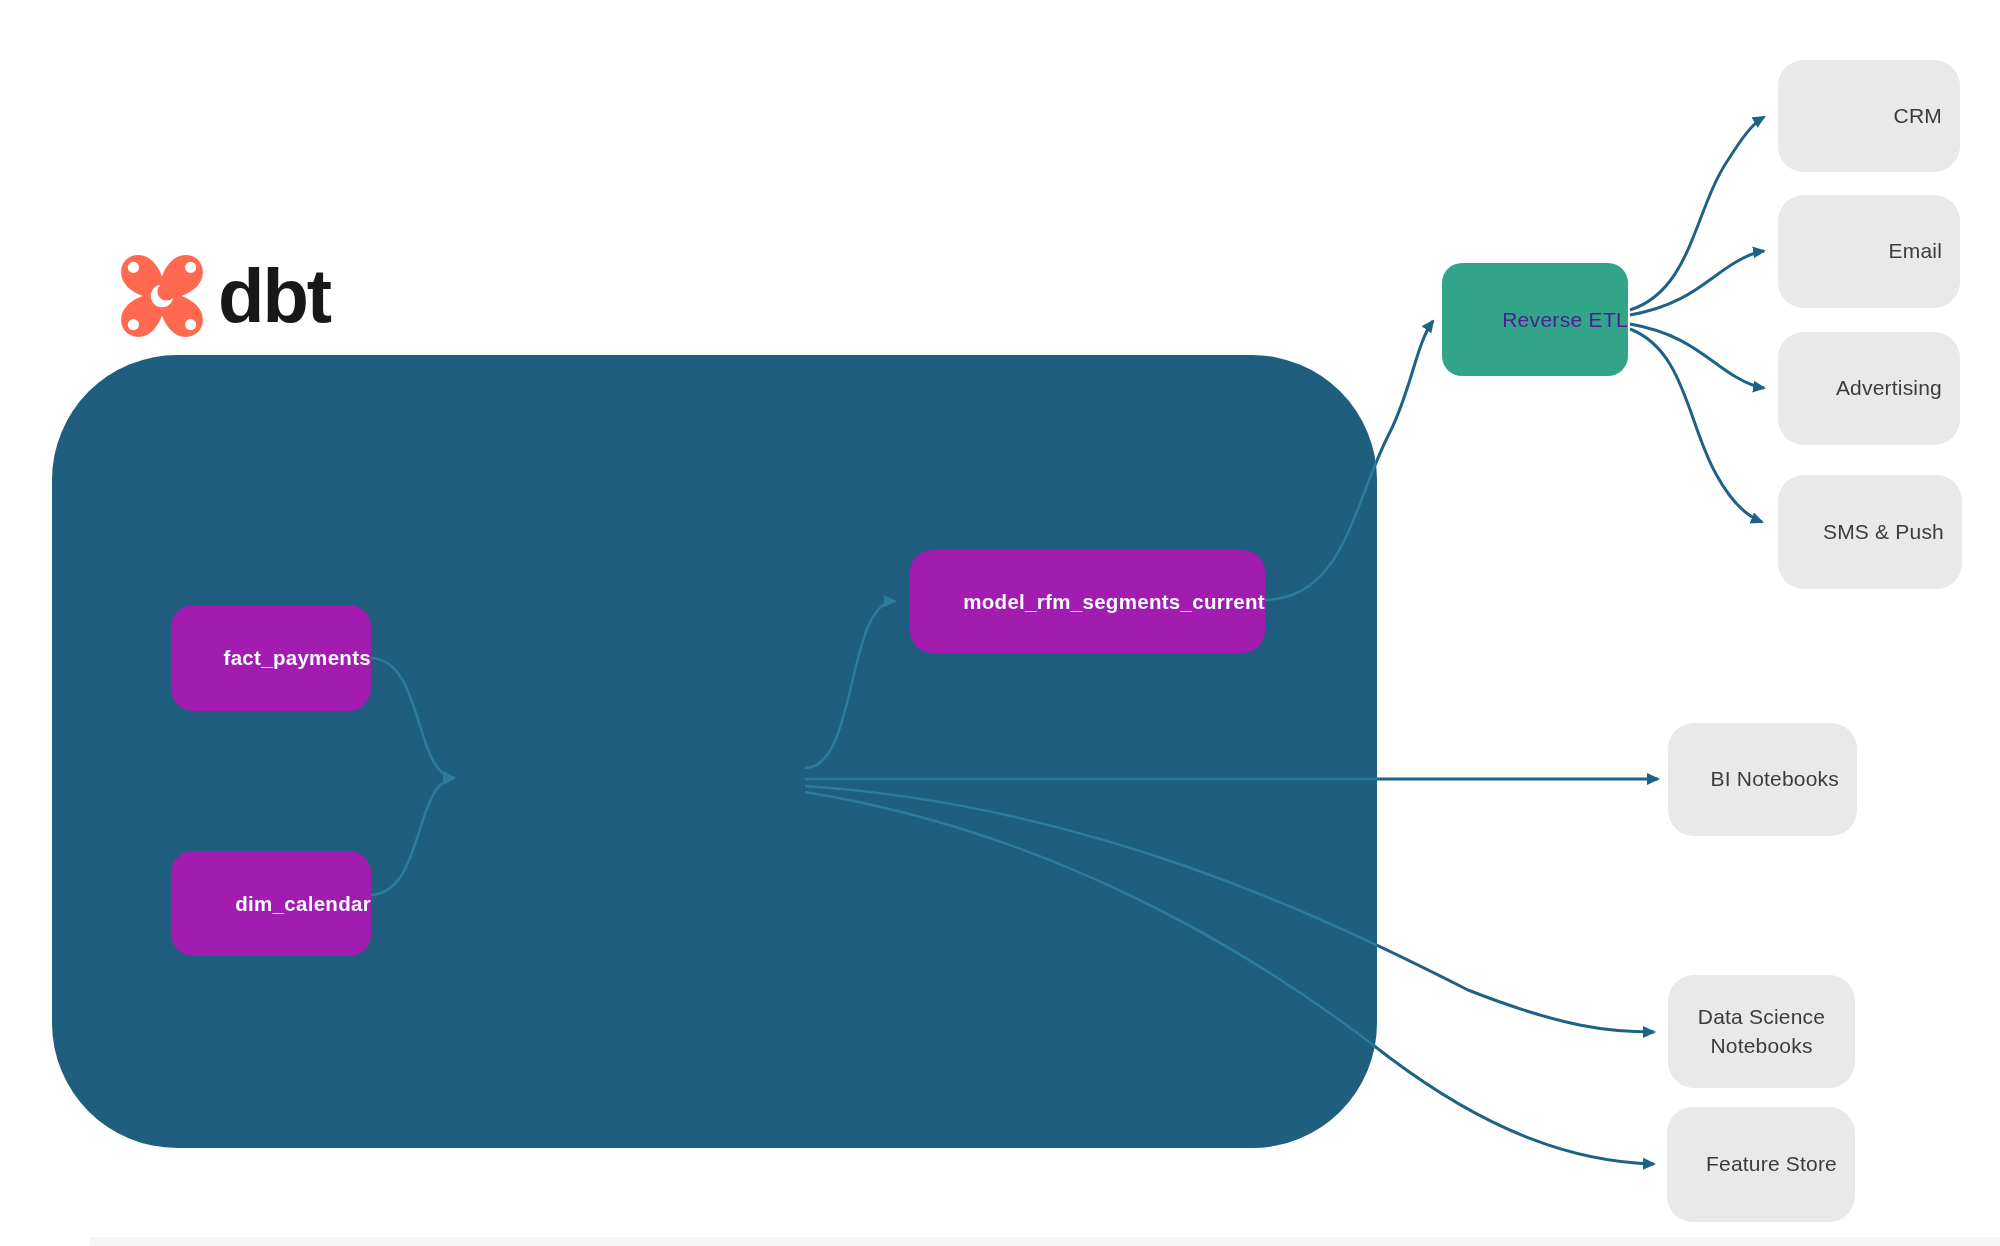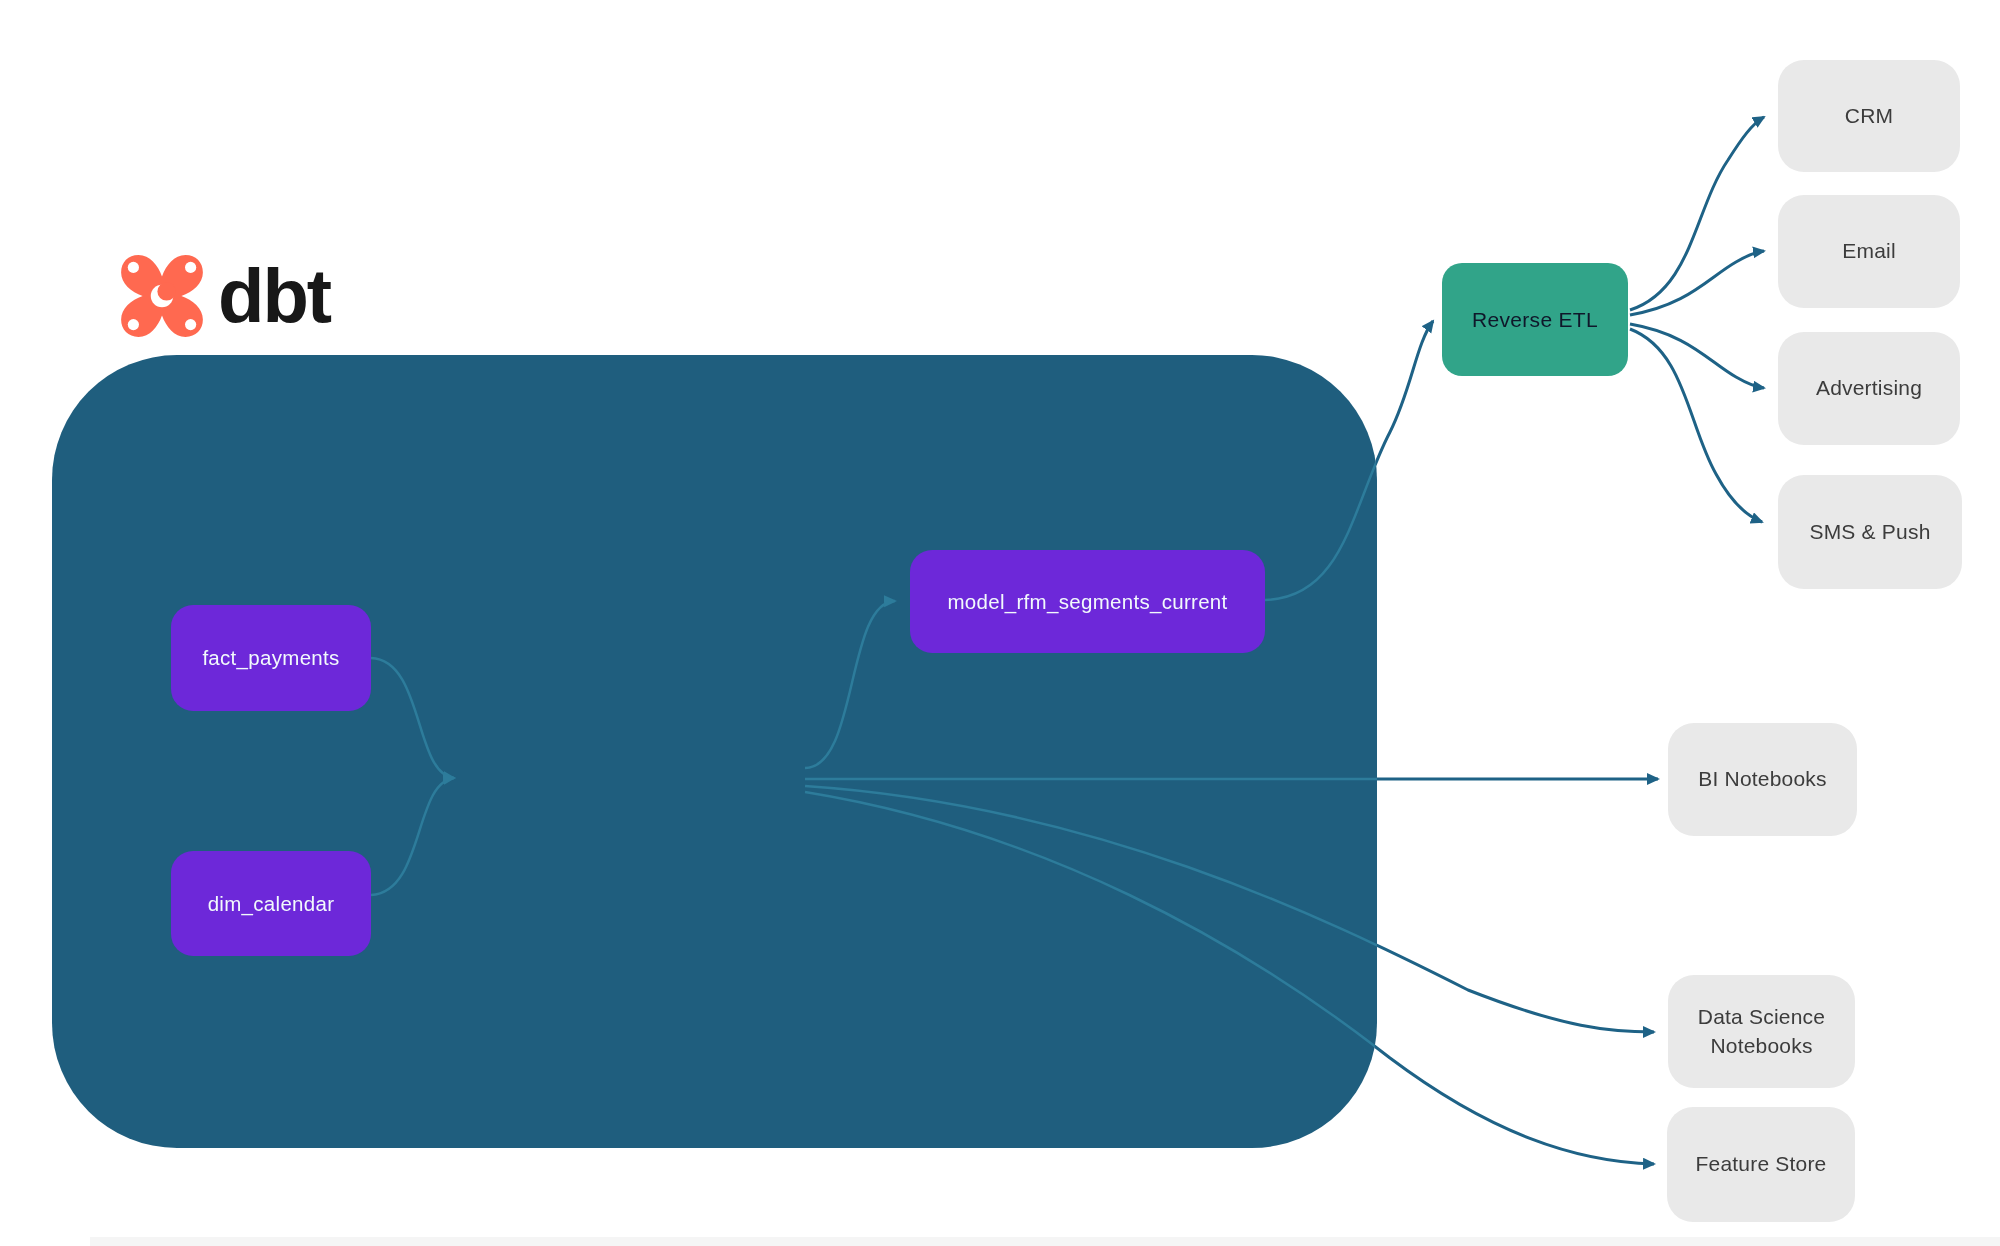--- a/index.html
+++ b/index.html
@@ -16,29 +16,29 @@
   }
   
   .dbt-container{
     position:absolute;left:52px;top:355px;width:1325px;height:793px;
     background:#1f5e7e;border-radius:125px;
   }
   
   .edges{position:absolute;left:0;top:0;width:2000px;height:1246px;z-index:2;pointer-events:none;}
   
   .node{
-    position:absolute;z-index:3;display:flex;align-items:center;justify-content:center;
+    position:absolute;z-index:3;display:flex;align-items:center;justify-content:flex-end;
     text-align:center;box-sizing:border-box;
   }
   .model-node{
-    background:#6d28d9;border-radius:22px;color:#f2fafc;
-    font-size:20.5px;letter-spacing:0.3px;
+    background:#a21caf;border-radius:22px;color:#f2fafc;
+    font-size:20.5px;letter-spacing:0.3px;font-weight:bold;
   }
   .etl-node{
-    background:#31a489;border-radius:20px;color:#0f172a;
+    background:#31a489;border-radius:20px;color:#4c1d95;
     font-size:21px;letter-spacing:0.3px;
   }
   .dest-node{
     background:#e9e9e9;border-radius:26px;color:#3c3c3c;
     font-size:21px;letter-spacing:0.2px;padding:0 18px;line-height:1.35;
   }
   
   .n-fact    {left:171px;top:605px;width:200px;height:106px;}
   .n-dim     {left:171px;top:843px;width:200px;height:105px;margin-top:8px;}
   .n-hist    {left:467px;top:725px;width:338px;height:107px;}

